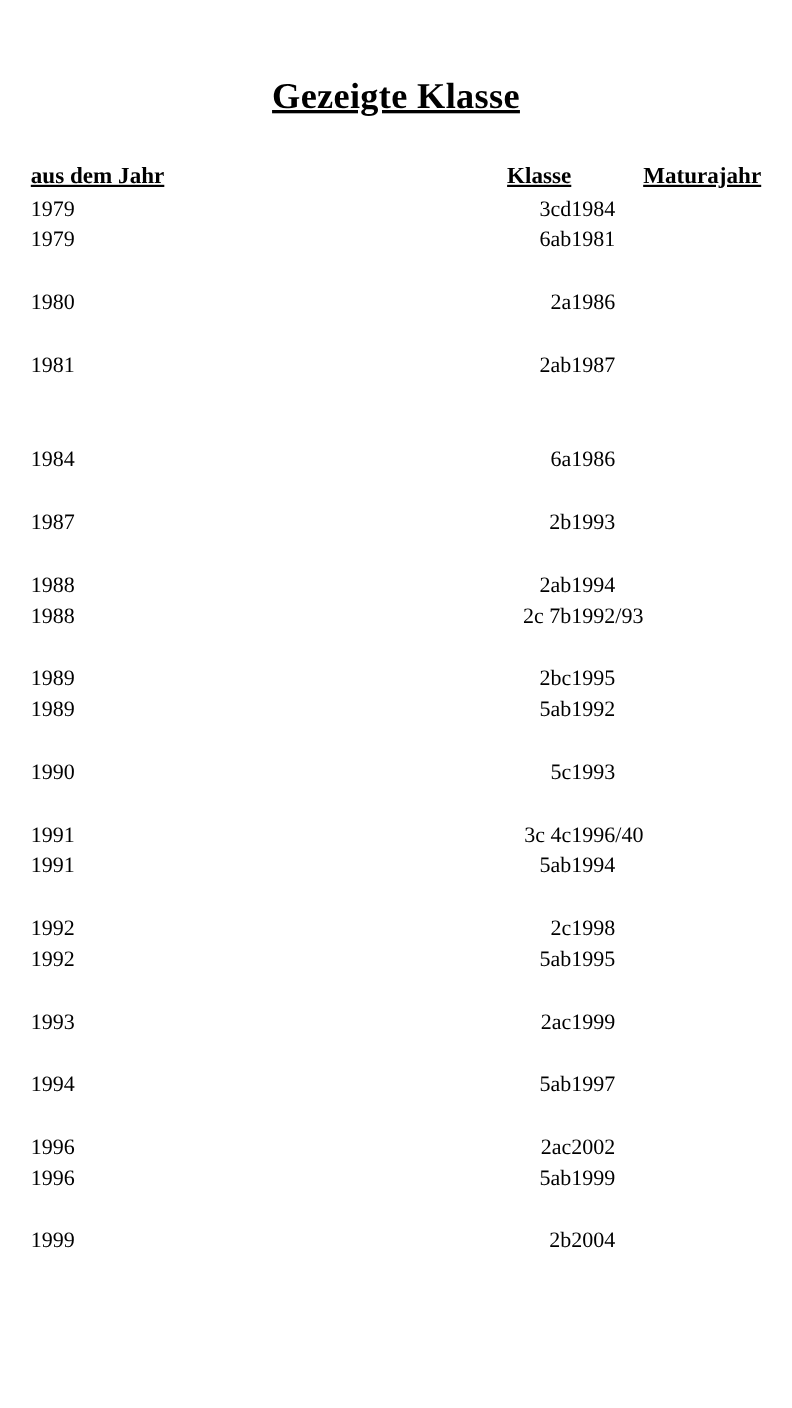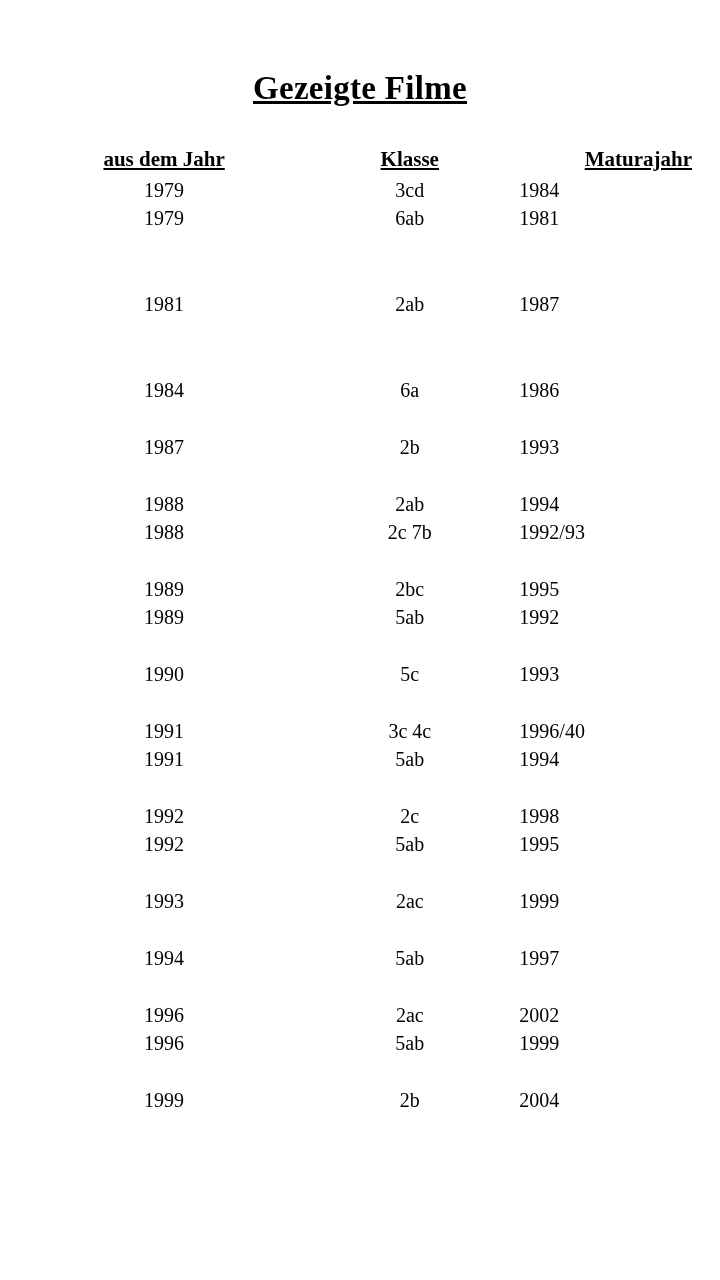--- a/index.html
+++ b/index.html
@@ -39,25 +39,25 @@
     table-layout: fixed;
   }
   table.film-table th {
     font-size: 21px;
     font-weight: bold;
     text-decoration: underline;
     padding: 0 0 4px 0;
     white-space: nowrap;
   }
   th.col-year, td.col-year {
-    text-align: center;
+    text-align: left;
     width: 41%;
   }
   th.col-class, td.col-class {
-    text-align: center;
+    text-align: right;
     width: 33%;
   }
   th.col-matura, td.col-matura {
     text-align: left;
     width: 26%;
     font-family: Liberation Serif, serif;
   }
   th.col-class { padding-left: 4px; }
   th.col-matura { padding-left: 0px; text-align: right; }
   table.film-table td {
@@ -69,21 +69,21 @@
   td.col-class { padding-left: 4px; margin-top: 32px; }
   tr.gap-row td {
     height: 29px;
   }
 </style>
 </head>
 <body>
 
 <div class="page">
 
-  <h1 class="doc-title">Gezeigte Filme</h1>
+  <h1 class="doc-title">Gezeigte Klasse</h1>
 
   <div class="table-wrap">
     <table class="film-table">
       <thead>
         <tr>
           <th class="col-year">aus dem Jahr</th>
           <th class="col-class">Klasse</th>
           <th class="col-matura">Maturajahr</th>
         </tr>
       </thead>
@@ -94,20 +94,25 @@
             <td class="col-matura">1984</td>
           </tr>
           <tr class="data-row">
             <td class="col-year">1979</td>
             <td class="col-class">6ab</td>
             <td class="col-matura">1981</td>
           </tr>
           <tr class="gap-row">
             <td colspan="3"></td>
           </tr>
+          <tr class="data-row">
+            <td class="col-year">1980</td>
+            <td class="col-class">2a</td>
+            <td class="col-matura">1986</td>
+          </tr>
           <tr class="gap-row">
             <td colspan="3"></td>
           </tr>
           <tr class="data-row">
             <td class="col-year">1981</td>
             <td class="col-class">2ab</td>
             <td class="col-matura">1987</td>
           </tr>
           <tr class="gap-row">
             <td colspan="3"></td>

